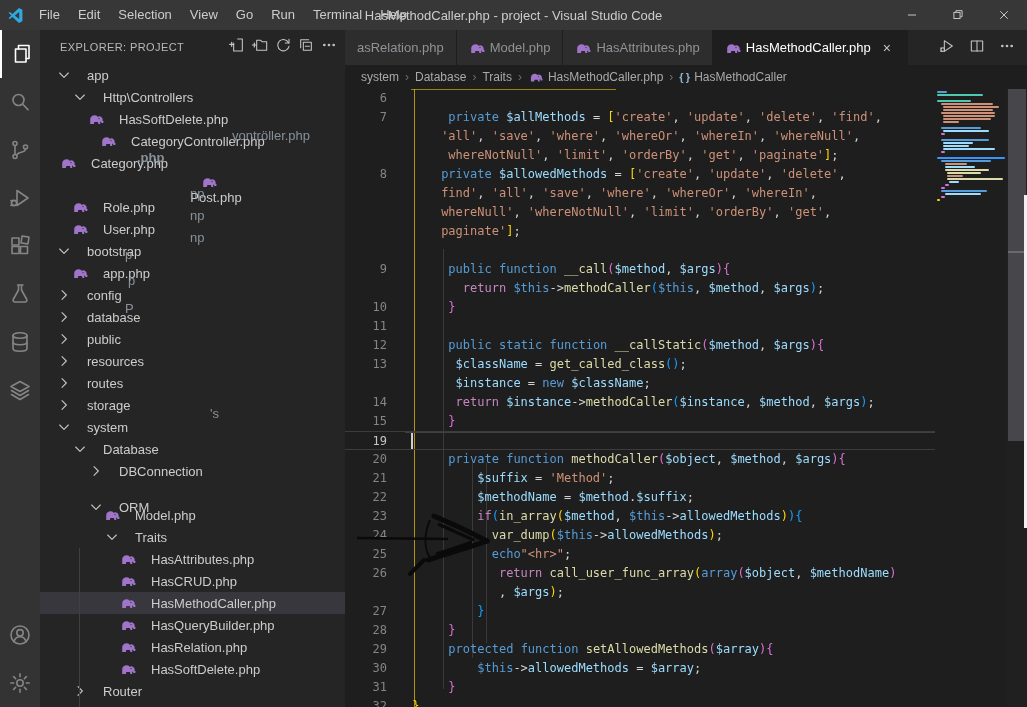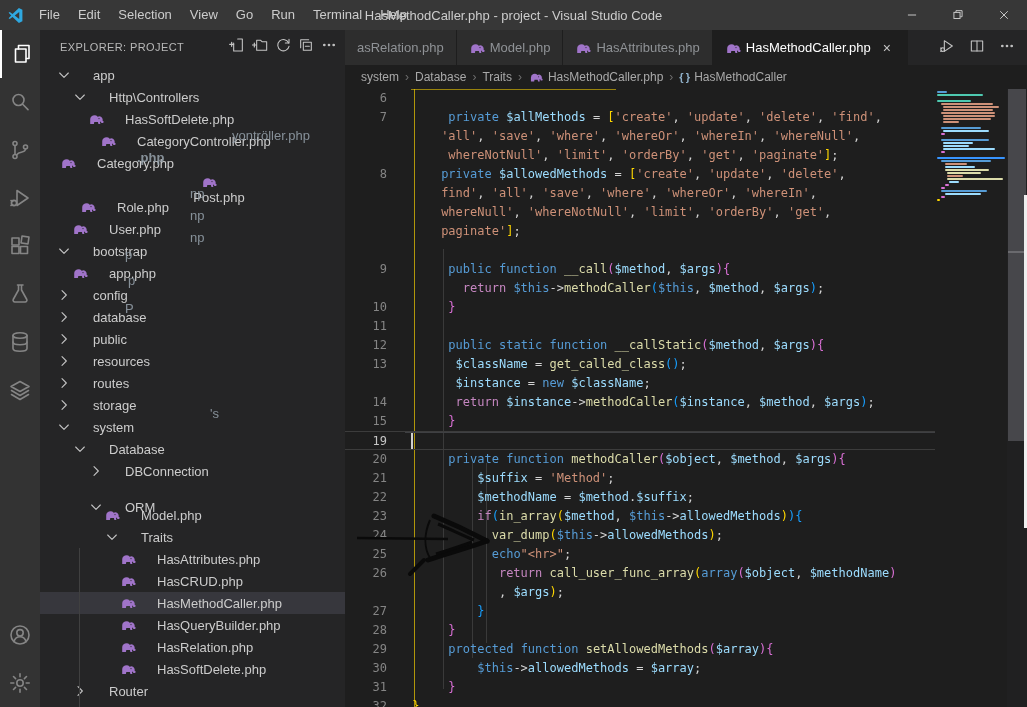--- a/index.html
+++ b/index.html
@@ -32,21 +32,21 @@
   .sb-title { font-size:11px; color:#b8b8b8; letter-spacing:.4px; flex:1; }
   .sb-actions { display:flex; gap:7px; align-items:center; color:#c5c5c5; }
   .sb-actions .sbicon svg { width:16px; height:16px; }
   .tree { position:absolute; left:0; top:34px; width:305px; }
   .tree-row { position:absolute; left:0; width:305px; height:22px; display:flex;
     align-items:center; font-size:13px; color:#cccccc; white-space:nowrap; }
   .tree-row.selected { background:#37373d; }
   .tw { width:16px; height:16px; display:flex; align-items:center; justify-content:center;
     color:#c5c5c5; flex:none; }
   .tw svg { width:16px; height:16px; }
-  .tree-label { margin-left:21px; }
+  .tree-label { margin-left:15px; }
   .ghost { position:absolute; color:#97a3ad; font-size:13px; opacity:.85; pointer-events:none; }
   .tree-guide { position:absolute; width:1px; background:#404040; }
 
   
   .editor { position:absolute; left:345px; top:30px; width:682px; height:677px; background:#1e1e1e; }
   .tabs { position:absolute; left:0; top:0; width:682px; height:35px; background:#252526;
     display:flex; align-items:stretch; }
   .tab { display:flex; align-items:center; padding:0 12px; background:#2d2d2d; color:#8f9296;
     font-size:13px; border-right:1px solid #1e1e1e; white-space:nowrap; }
   .tab .tw { margin-right:5px; }
@@ -280,21 +280,21 @@
         </div>
         <div class="tree-row" style="top: 110px; padding-left: 32px; flex-direction: column;">
           <span class="tw">
             <svg viewBox="0 0 16 16">
               <path fill="#A074C9" d="M2.2 13V8.6a4.3 4.3 0 0 1 7.5-2.9 3.4 3.4 0 0 1 4.5 1.2c.55.9.6 1.9.4 2.8l1 .5-.3 1.8h-1.9l-.5-1.3h-.9l.3 2.3h-1.9l-.5-2H6.3l-.4 2H2.2z"></path>
               <circle fill="#252526" cx="11" cy="7.6" r=".6"></circle>
             </svg>
           </span>
           <span class="tree-label">Post.php</span>
         </div>
-        <div class="tree-row" style="top: 132px; padding-left: 40px;">
+        <div class="tree-row" style="top: 132px; padding-left: 32px;">
           <span class="tw">
             <svg viewBox="0 0 16 16">
               <path fill="#A074C9" d="M2.2 13V8.6a4.3 4.3 0 0 1 7.5-2.9 3.4 3.4 0 0 1 4.5 1.2c.55.9.6 1.9.4 2.8l1 .5-.3 1.8h-1.9l-.5-1.3h-.9l.3 2.3h-1.9l-.5-2H6.3l-.4 2H2.2z"></path>
               <circle fill="#252526" cx="11" cy="7.6" r=".6"></circle>
             </svg>
           </span>
           <span class="tree-label">Role.php</span>
         </div>
         <div class="tree-row" style="top: 154px; padding-left: 32px;">
           <span class="tw">

